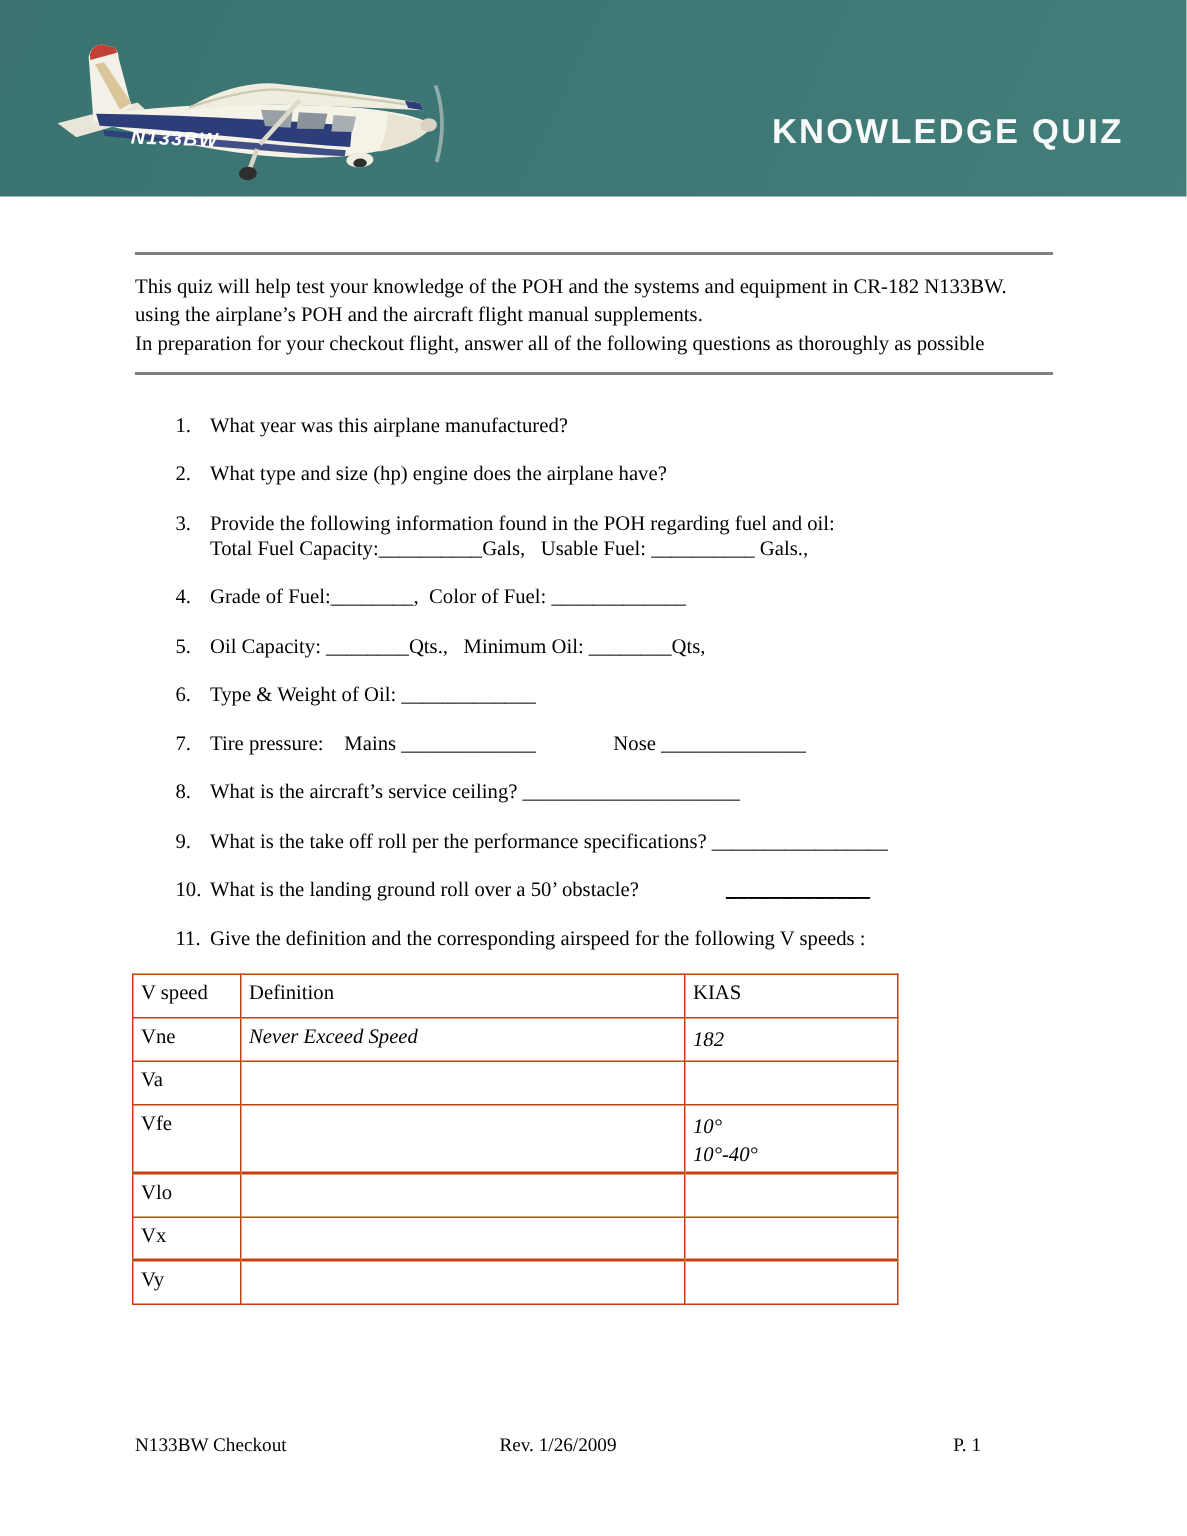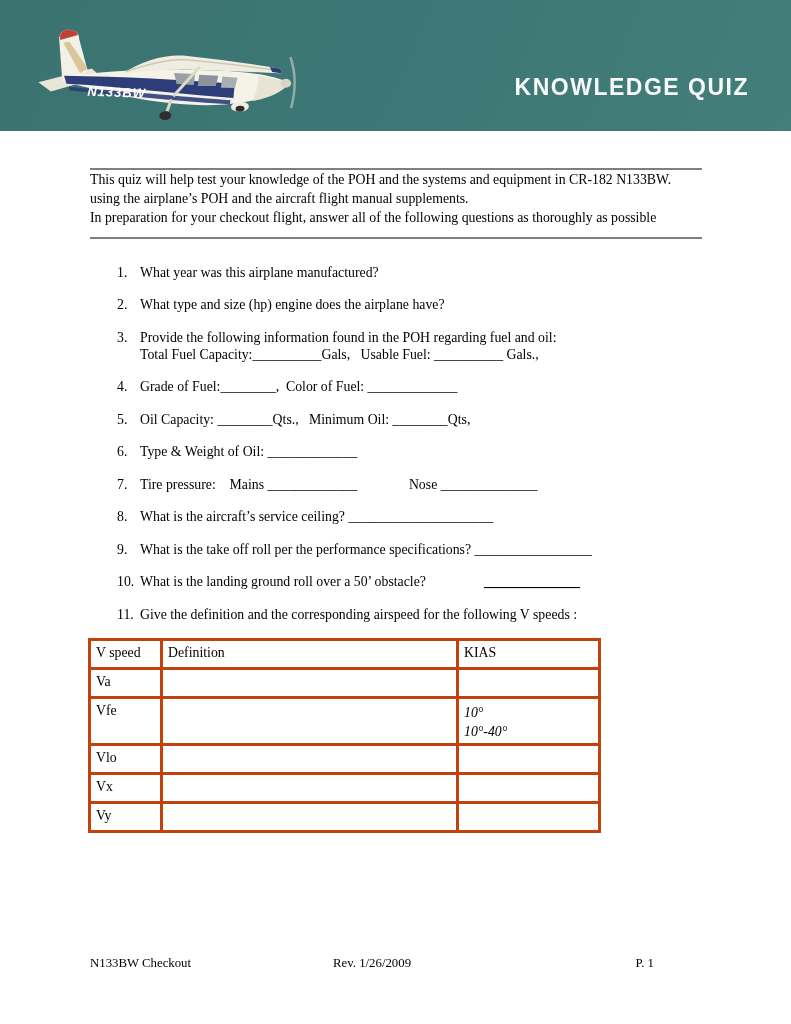--- a/index.html
+++ b/index.html
@@ -19,36 +19,36 @@
     position:absolute; top:74px; right:42px;
     font-family:"Liberation Sans", sans-serif;
     font-size:23px; letter-spacing:1.5px; color:#f7faf9; font-weight:700;
   }
   .plane-wrap { position:absolute; left:22px; top:12px; width:278px; height:112px; }
   
   .content { position:absolute; left:90px; top:131px; width:612px; }
   .rule { border:0; border-top:2px solid #7f7f7f; margin:0; }
   .rule-top { margin-top:37px; }
   .rule-bottom { margin-top:9px; }
-  .intro { font-size:13.8px; line-height:19.2px; }
+  .intro { margin-top:11px; font-size:13.8px; line-height:19.2px; }
   .intro div { white-space:pre-wrap; }
   
   .q-list { margin-top:25px; }
   .q-item { display:flex; padding-left:27px; line-height:17px; margin-bottom:15.5px; font-size:13.8px; }
   .q-num { width:23px; flex-shrink:0; }
   .q-body { flex:1; }
   .q-line { white-space:pre-wrap; }
   .bold-tail { font-weight:bold; margin-left:58px; letter-spacing:.5px;text-decoration:underline; }
   
   table.vtable {
     border-collapse:collapse; margin-top:12px; margin-left:-2px;
     width:510px; table-layout:fixed; font-size:13.8px;
   }
   .vtable th, .vtable td {
-    border:3px solid #c2410c; text-align:left; vertical-align:top;
+    border:1px solid #c2410c; text-align:left; vertical-align:top;
     padding:4px 2px 2px 5px; font-weight:normal; height:29px;
   }
   .vtable col.c1 { width:72px; } .vtable col.c2 { width:296px; } .vtable col.c3 { width:142px; }
   .vtable tr.thick-bottom th, .vtable tr.thick-bottom td { border-bottom-width:2px; }
   .vtable .ans { font-style:italic; }
   .vtable .kias-line { font-style:italic; line-height:19px; }
   
   .footer {
     position:absolute; left:90px; top:956px; width:612px;
     display:flex; font-size:12.8px;
@@ -202,20 +202,27 @@
       </colgroup>
     <thead>
       <tr>
         <th>V speed</th>
         <th>Definition</th>
         <th>KIAS</th>
       </tr>
     </thead>
     <tbody>
         <tr>
+          <td>Vne</td>
+          <td class="ans">Never Exceed Speed</td>
+          <td>
+            <div class="kias-line">182</div>
+          </td>
+        </tr>
+        <tr>
           <td>Va</td>
           <td class="ans"></td>
           <td></td>
         </tr>
         <tr class="thick-bottom">
           <td>Vfe</td>
           <td class="ans"></td>
           <td>
             <div class="kias-line">10°</div>
             <div class="kias-line">10°-40°</div>

